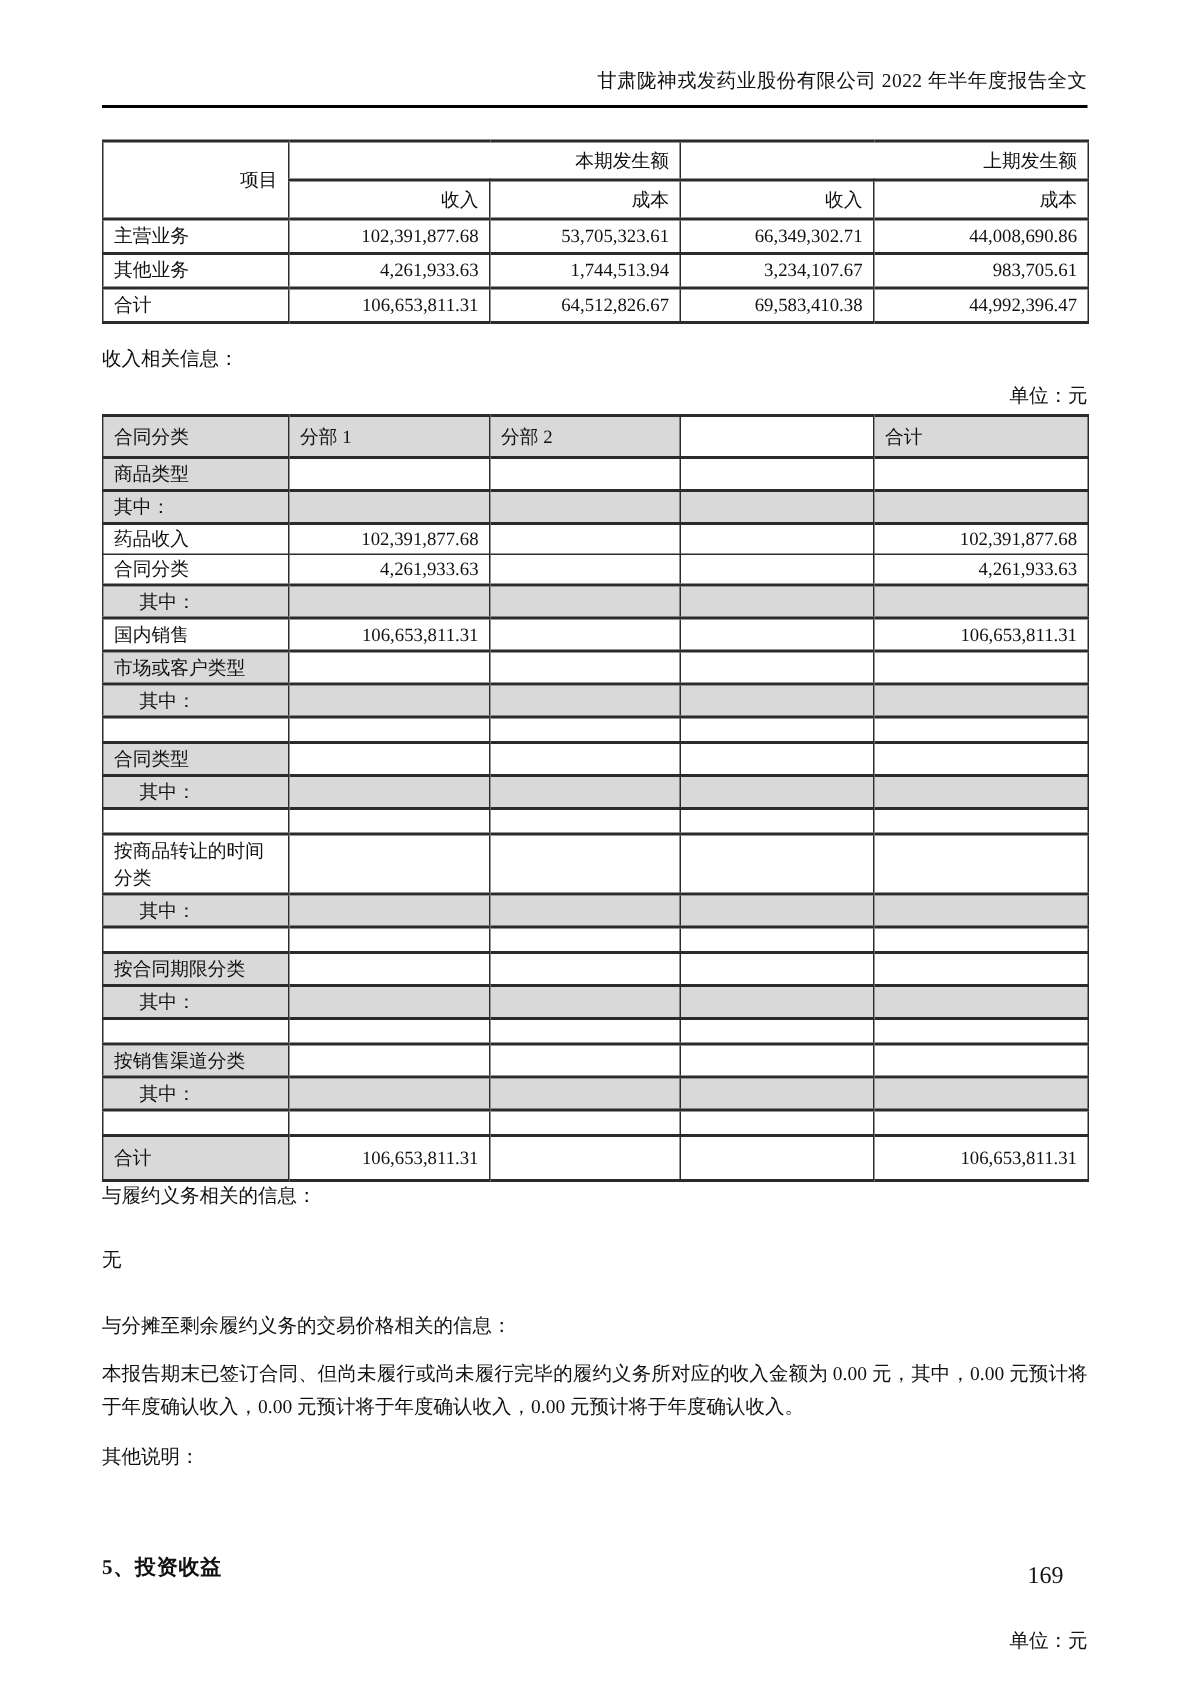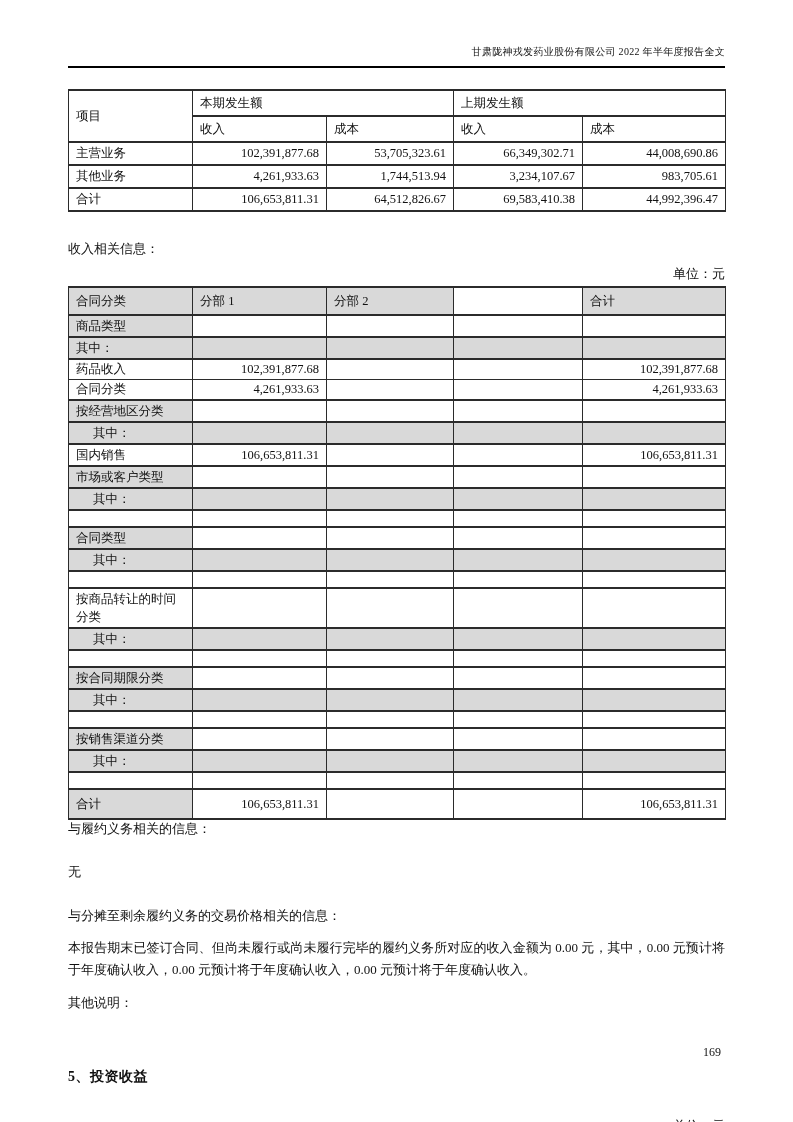--- a/index.html
+++ b/index.html
@@ -14,21 +14,21 @@
     position:relative;
     box-sizing:border-box;
     width:793px;height:1122px;
     padding:0 68px;
   }
   
   .doc-header{
     padding-top:45px;
     padding-bottom:7px;
     text-align:right;
-    font-size:10px;
+    font-size:13px;
     letter-spacing:.3px;
     border-bottom:2px solid #000;
   }
   
   table{
     border-collapse:collapse;
     table-layout:fixed;
     width:100%;
     font-size:12.5px;
   }
@@ -36,40 +36,40 @@
     border:1px solid #2b2b2b;
     border-top-width:2px;
     border-bottom-width:2px;
     padding:1px 7px;
     font-weight:normal;
     vertical-align:middle;
     overflow:hidden;
     white-space:nowrap;
   }
   .t1{margin-top:21px;}
-  .t1 th{height:22px;text-align:left;margin-left:28px;}
+  .t1 th{height:22px;text-align:right;margin-left:28px;}
   .t1 td{height:19px;}
   td.lbl{text-align:left;}
   td.num{text-align:right;}
   
   .t2 th{height:24px;text-align:left;background:#d9d9d9;}
   .t2 th.blank{background:#ffffff;}
   .t2 td{height:18px;}
   .t2 tr.section td:first-child{background:#d9d9d9;}
   .t2 tr.grayrow td{background:#d9d9d9;}
   .t2 tr.thin td{height:13px;border-top-width:1px;border-bottom-width:1px;}
   .t2 tr.empty td{height:13px;}
   .t2 tr.tall td{height:36px;}
   .t2 tr.tall td:first-child{white-space:normal;line-height:1.45;}
   .t2 tr.total td{height:26px;}
   .t2 tr.total td:first-child{background:#d9d9d9;}
   .t2 td.indent{padding-left:24px;}
   
   .line{font-size:13px;margin:0;}
-  .revenue-info{margin-top:28px;}
+  .revenue-info{margin-top:14px;}
   .unit{
     text-align:right;
     font-size:13px;
     margin-top:7px;
     margin-bottom:3px;
   }
   .obligation-info{margin-top:0;}
   .none-text{margin-top:25px;}
   .allocation-info{margin-top:26px;}
   .paragraph{
@@ -81,23 +81,23 @@
   .other-notes{margin-top:9px;}
   .heading{
     margin-top:56px;
     font-size:14px;
     font-weight:bold;
     letter-spacing:.5px;
   }
   .unit2{margin-top:31px;}
   .page-number{
     position:absolute;
-    right:72px;
+    right:84px;
     bottom:62px;
-    font-size:12px;
+    font-size:16px;
   }
 </style>
 </head>
 <body>
 
 <div class="page">
 
   <div class="doc-header">甘肃陇神戎发药业股份有限公司 2022 年半年度报告全文</div>
 
   <table class="t1">
@@ -188,27 +188,20 @@
           <td class="num"></td>
           <td class="num">102,391,877.68</td>
         </tr>
         <tr class="thin">
           <td class="lbl">合同分类</td>
           <td class="num">4,261,933.63</td>
           <td class="num"></td>
           <td class="num"></td>
           <td class="num">4,261,933.63</td>
         </tr>
-        <tr class="section">
-          <td class="lbl">按经营地区分类</td>
-          <td class="num"></td>
-          <td class="num"></td>
-          <td class="num"></td>
-          <td class="num"></td>
-        </tr>
         <tr class="grayrow">
           <td class="lbl indent">其中：</td>
           <td class="num"></td>
           <td class="num"></td>
           <td class="num"></td>
           <td class="num"></td>
         </tr>
         <tr class="data">
           <td class="lbl">国内销售</td>
           <td class="num">106,653,811.31</td>

